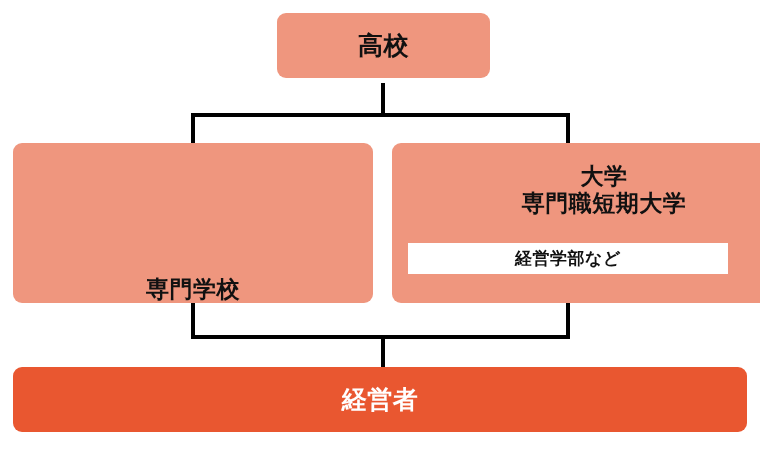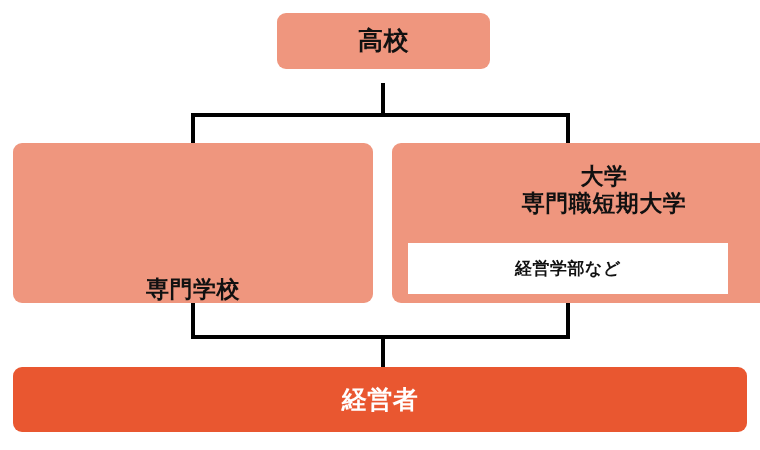--- a/index.html
+++ b/index.html
@@ -37,21 +37,21 @@
     letter-spacing: 0.5px;
     white-space: pre-line;
   }
   .node-title.on-accent { color: #ffffff; }
 
   
   #node-highschool {
     left: 277px;
     top: 13px;
     width: 213px;
-    height: 56px;
+    height: 65px;
   }
   #node-highschool .node-title { font-size: 25px; }
 
   
   #node-vocational {
     left: 13px;
     top: 143px;
     width: 360px;
     height: 160px;
     justify-content: flex-end;
@@ -97,21 +97,21 @@
   #band-vocational {
     left: 31px;
     top: 229px;
     width: 320px;
     height: 44px;
   }
   #band-university {
     left: 408px;
     top: 243px;
     width: 320px;
-    height: 51px;
+    height: 31px;
   }
 
   
   .connector {
     position: absolute;
     background: #000000;
   }
   .v-line { width: 4px; }
   .h-line { height: 4px; }
 

